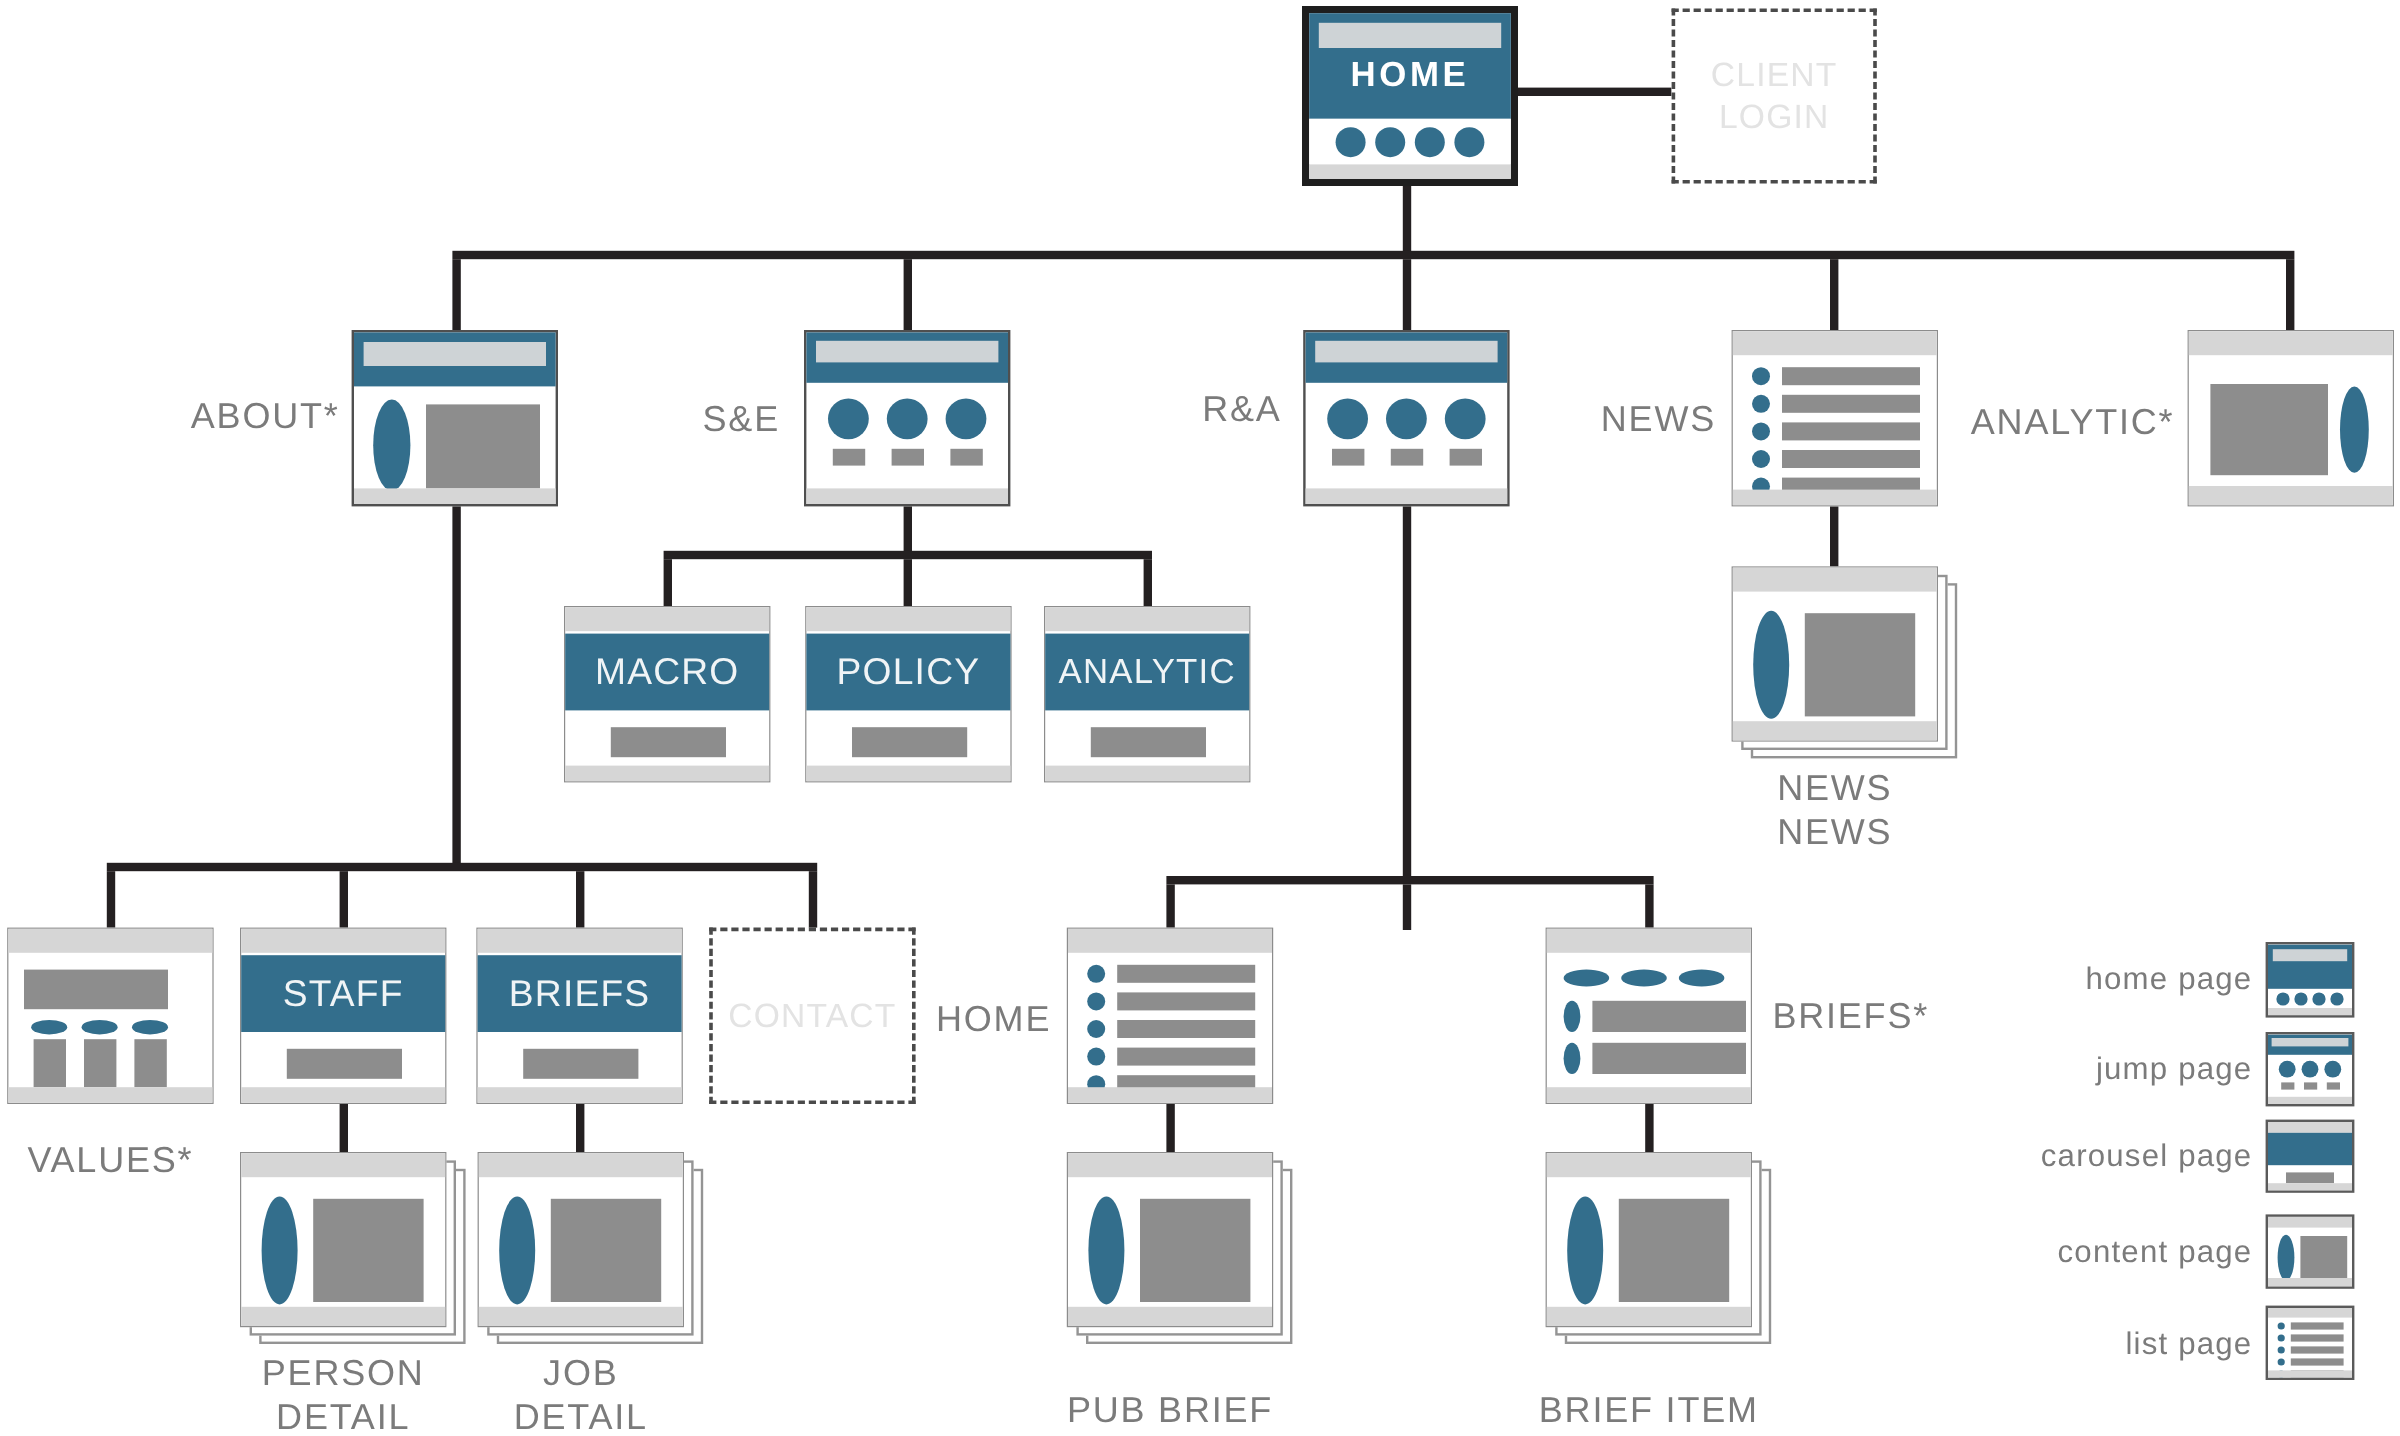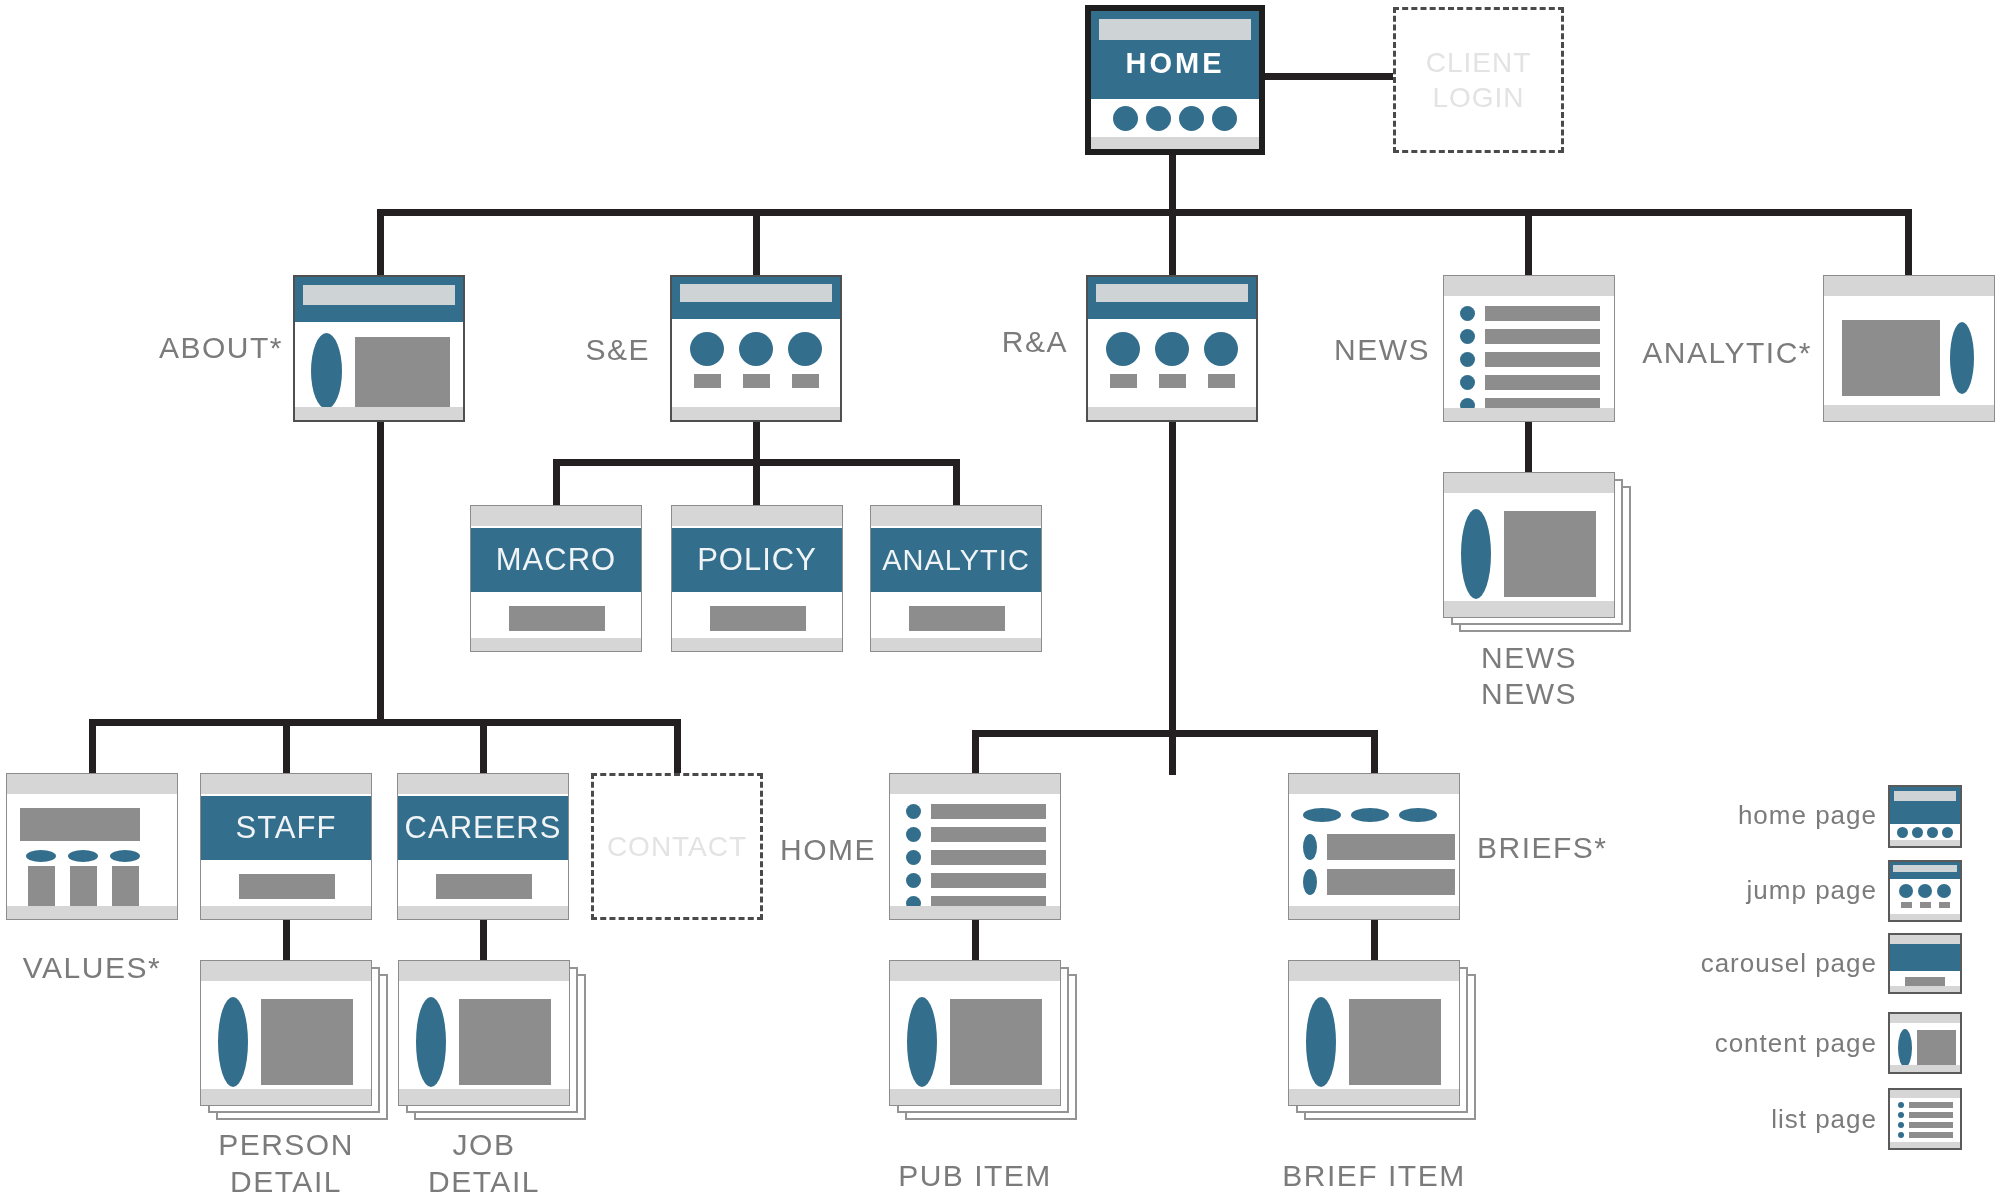--- a/index.html
+++ b/index.html
@@ -298,21 +298,21 @@
 
   <div class="box light" style="left:200px;top:773px">
     <div class="band top car-band"></div>
     <div class="car-teal">STAFF</div>
     <div class="grayrect car-bar"></div>
     <div class="band bot"></div>
   </div>
 
   <div class="box light" style="left:397px;top:773px">
     <div class="band top car-band"></div>
-    <div class="car-teal">CAREERS</div>
+    <div class="car-teal">BRIEFS</div>
     <div class="grayrect car-bar"></div>
     <div class="band bot"></div>
   </div>
 
   <div class="dashed" style="left:591px;top:773px;width:172px;height:147px">
     <div>CONTACT</div>
   </div>
 
   <div class="box light" style="left:889px;top:773px">
     <div class="band top"></div>
@@ -395,21 +395,21 @@
   <div class="stack" style="left:889px;top:960px">
     <div class="slayer s2"></div>
     <div class="slayer s1"></div>
     <div class="box light">
       <div class="band top"></div>
       <div class="tealellipse c-ellipse"></div>
       <div class="grayrect c-rect"></div>
       <div class="band bot bot16"></div>
     </div>
   </div>
-  <div class="lbl c" style="left:875px;top:1158px;width:200px">PUB ITEM</div>
+  <div class="lbl c" style="left:875px;top:1158px;width:200px">PUB BRIEF</div>
 
   <div class="stack" style="left:1288px;top:960px">
     <div class="slayer s2"></div>
     <div class="slayer s1"></div>
     <div class="box light">
       <div class="band top"></div>
       <div class="tealellipse c-ellipse"></div>
       <div class="grayrect c-rect"></div>
       <div class="band bot bot16"></div>
     </div>

